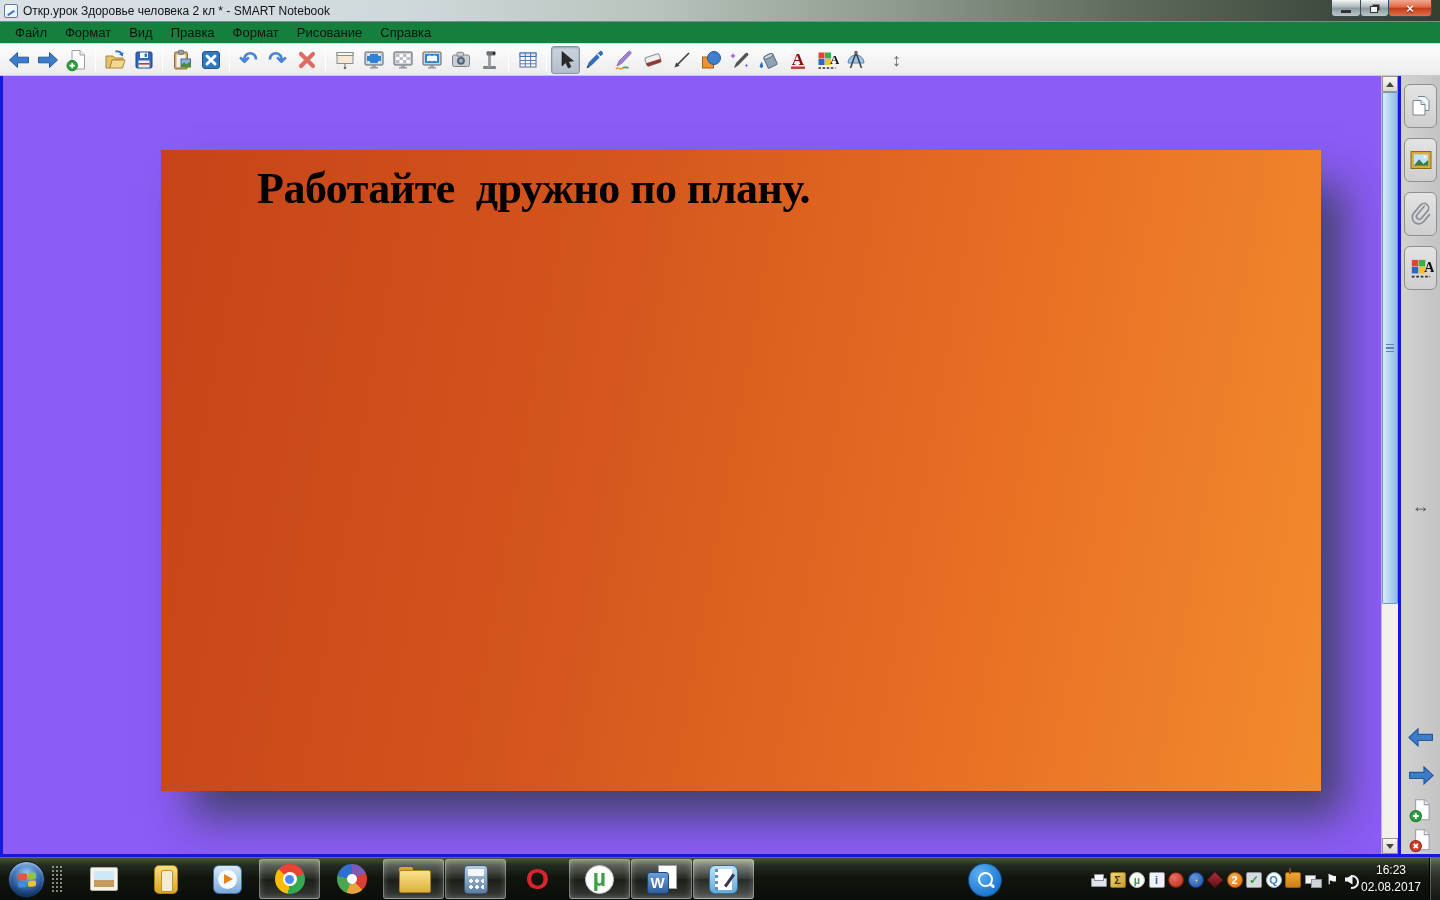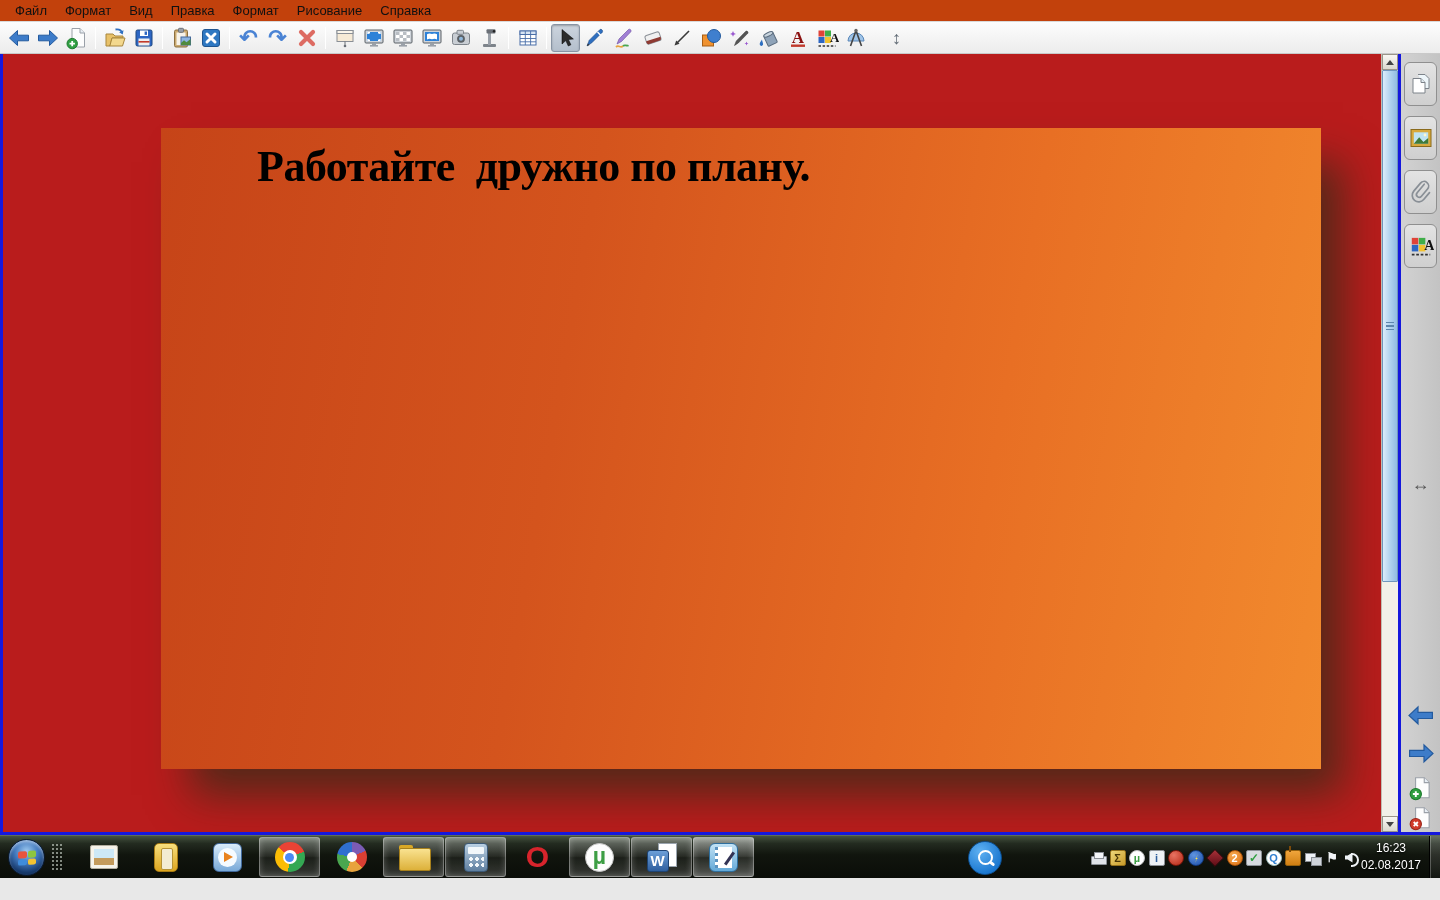--- a/index.html
+++ b/index.html
@@ -17,35 +17,35 @@
   .wbtn { height:17px; border:1px solid #3c4a55; border-top:none; border-radius:0 0 4px 4px; margin-left:-1px;
     background:linear-gradient(180deg,rgba(255,255,255,.95),rgba(205,216,224,.75) 45%,rgba(170,185,196,.7) 50%,rgba(210,222,230,.85));
     display:flex; align-items:center; justify-content:center; }
   .wbtn.min { width:30px; } .wbtn.rest { width:29px; } 
   .wbtn.close { width:44px; background:linear-gradient(180deg,#f2a792,#e06a42 45%,#c23a18 50%,#e0714a); }
   .glyph-min { width:10px; height:3px; background:#333; margin-top:6px; }
   .glyph-rest { width:8px; height:7px; border:1.5px solid #333; background:#eef3f6; box-shadow:2px -2px 0 -0.5px #333; margin:2px 0 0 -2px; }
   .glyph-close { color:#fff; font-weight:bold; font-size:13px; line-height:1; text-shadow:0 1px 1px #5e1408; }
 
   
-  .menubar { height:22px; background:#c2410c; display:flex; align-items:center; padding-left:6px; border-bottom:1px solid #d9d9d9; }
+  .menubar { height:22px; background:#15803d; display:flex; align-items:center; padding-left:6px; border-bottom:1px solid #d9d9d9; }
   .menu-item { font-size:13px; color:#111; padding:2px 9px; cursor:default; }
 
   
   .toolbar { height:32px; background:linear-gradient(180deg,#fdfdfd,#ececec); border-bottom:1px solid #c9c9c9; display:flex; align-items:center; padding-left:4px; }
   .tbi { width:29px; height:28px; display:flex; align-items:center; justify-content:center; border-radius:3px; }
   .tbi svg { display:block; }
   .tbi.pressed { background:linear-gradient(180deg,#ccd4de,#b4bfcc); border:1px solid #8894a4; box-shadow:inset 0 1px 2px rgba(0,0,0,.25); }
   .tsep { width:1px; height:22px; background:#b5b5b5; border-right:1px solid #fff; margin:0 4px; }
   .tglyph { font-size:22px; font-weight:bold; color:#4a83d4; line-height:1; }
   .tglyph.gray { color:#606a74; font-size:18px; }
 
   
   .main { height:781px; display:flex; border-bottom:3px solid #1518dd; }
-  .canvas { flex:1; position:relative; background:#b91c1c; border-left:3px solid #1518dd; overflow:hidden; }
+  .canvas { flex:1; position:relative; background:#8b5cf6; border-left:3px solid #1518dd; overflow:hidden; }
 
   .note-box { position:absolute; left:158px; top:74px; width:1160px; height:641px;
     background:linear-gradient(100deg,#c64418 0%,#d4541d 35%,#e86f24 70%,#f28b2e 100%);
     box-shadow:26px 30px 40px -4px rgba(22,48,22,.62);
     padding:16px 20px 0 96px; }
   .note-line { height:46px; line-height:46px; margin-bottom:63px; font-family:"Liberation Serif", serif; font-weight:bold;
     font-size:44px; letter-spacing:-0.5px; color:#000; white-space:pre; }
   .note-line:last-child { margin-bottom:0; }
 
   
@@ -149,20 +149,35 @@
 
   .clock { position:absolute; right:16px; top:4px; width:66px; text-align:center; color:#fff; font-size:12px; line-height:17px; text-shadow:0 1px 2px #000; }
   .showdesk { position:absolute; right:0; top:0; bottom:0; width:11px; border-left:1px solid #000; box-shadow:inset 1px 0 0 rgba(255,255,255,.25);
     background:linear-gradient(180deg,rgba(255,255,255,.18),rgba(255,255,255,.04)); }
 </style>
 </head>
 <body>
 
 <div class="window">
 
+  <div class="titlebar">
+    <span class="titleicon"></span>
+    <span class="titletext">Откр.урок Здоровье человека 2 кл * - SMART Notebook</span>
+    <div class="winbtns">
+      <div class="wbtn min">
+          <span class="glyph-min"></span>
+        </div>
+      <div class="wbtn rest">
+          <span class="glyph-rest"></span>
+        </div>
+      <div class="wbtn close">
+          <span class="glyph-close">×</span>
+        </div>
+    </div>
+  </div>
 
   <div class="menubar">
     <span class="menu-item">Файл</span>
     <span class="menu-item">Формат</span>
     <span class="menu-item">Вид</span>
     <span class="menu-item">Правка</span>
     <span class="menu-item">Формат</span>
     <span class="menu-item">Рисование</span>
     <span class="menu-item">Справка</span>
   </div>

